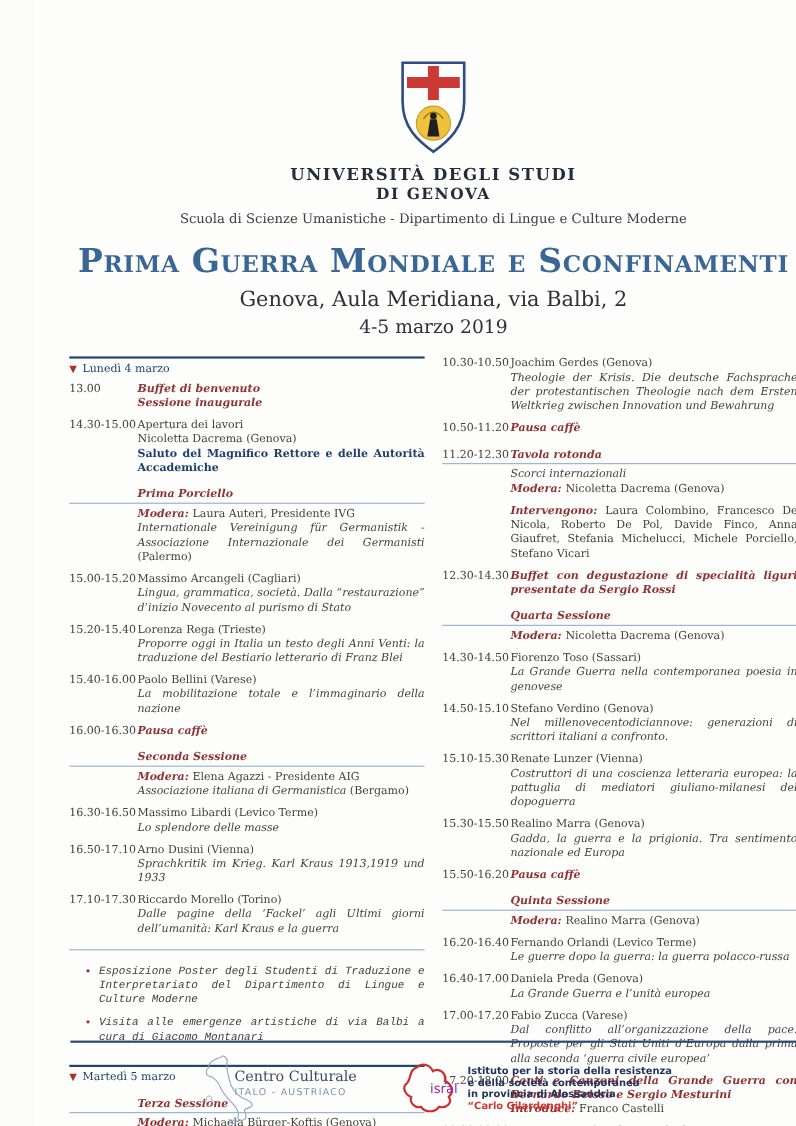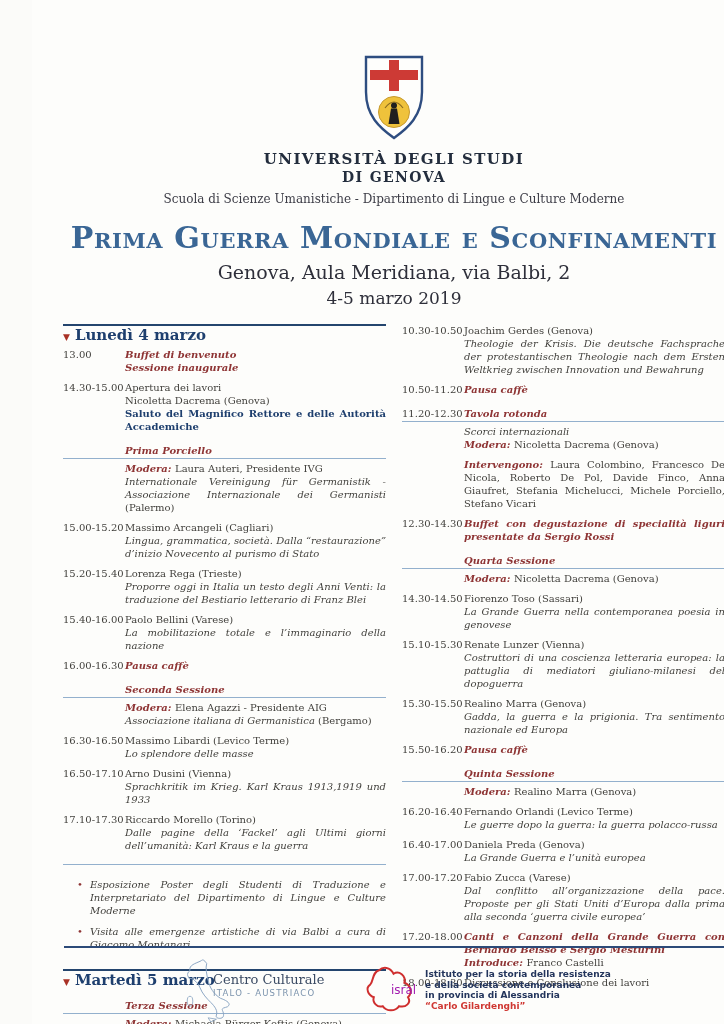--- a/index.html
+++ b/index.html
@@ -15,38 +15,38 @@
   .title-block{text-align:center;margin-top:14px;}
   .main-title{font-variant:small-caps;font-weight:bold;font-size:30px;letter-spacing:0.6px;color:#3a6695;white-space:nowrap;}
   .venue{font-size:19px;color:#2e2f3a;margin-top:6px;}
   .dates{font-size:17px;color:#2e2f3a;margin-top:5px;}
   
   .columns{display:flex;gap:16px;padding:0 31px;margin-top:16px;font-size:10px;line-height:13px;}
   .col{flex:1;min-width:0;}
   
   .day{display:flex;align-items:baseline;border-top:2px solid #24456e;padding-top:3px;margin-bottom:5px;}
   .tri{color:#a93226;font-size:9px;margin-right:5px;line-height:11px;}
-  .day-label{font-weight:bold;color:#1e3f6e;font-size:15px;}
+  .day-label{font-weight:normal;color:#1e3f6e;font-size:10px;}
   .row{display:flex;margin-bottom:7px;}
   .time{width:62px;flex:none;color:#403f3b;}
   .content{flex:1;min-width:0;}
   .line{text-align:justify;}
   .line.gap{margin-top:7px;}
   .session{margin-top:11px;margin-bottom:7px;}
   .session-head{display:flex;border-bottom:1px solid #93b0cd;padding-bottom:1px;margin-bottom:3px;}
   .session-title{font-style:italic;font-weight:bold;color:#8e3434;}
   .s-plain{color:#403f3b;}
   .s-italic{font-style:italic;color:#403f3b;}
   .s-event{font-style:italic;font-weight:bold;color:#8e3434;}
   .s-lbl{font-style:italic;font-weight:bold;color:#8e3434;}
   .s-bluebold{font-weight:bold;color:#1e3f6e;}
   .bullets{margin:12px 0 18px;border-top:1px solid #93b0cd;padding-top:13px;}
   .bullet-item{display:flex;margin-bottom:8px;padding-left:14px;}
   .bullet{color:#8e3434;margin-right:7px;}
-  .bullet-text{font-style:italic;color:#403f3b;text-align:justify;}
+  .bullet-text{font-style:italic;color:#403f3b;text-align:justify;font-family:Liberation Mono, monospace;}
   
   .footer{position:absolute;left:0;right:0;bottom:0;height:78px;}
   .footer-rule{border-top:2px solid #2c4a78;margin:0 32px;}
   .logos{display:flex;justify-content:center;align-items:center;gap:34px;margin-top:10px;font-family:"DejaVu Sans","Liberation Sans",sans-serif;}
   .logo{position:relative;}
   .forum{width:196px;text-align:center;}
   .forum-arc{display:block;margin:0 auto -6px auto;}
   .forum-text{font-weight:bold;font-size:13px;color:#1c1c1c;letter-spacing:0.2px;white-space:nowrap;}
   .forum-sup{display:inline-block;width:6px;height:5px;border:1px solid #8a8a8a;margin-left:2px;vertical-align:super;}
   .centro{width:152px;height:64px;}
@@ -255,20 +255,27 @@
           </div>
         </div>
         <div class="row">
           <div class="time">14.30-14.50</div>
           <div class="content">
             <div class="line"><span class="s-plain">Fiorenzo Toso (Sassari)</span></div>
             <div class="line"><span class="s-italic">La Grande Guerra nella contemporanea poesia in genovese</span></div>
           </div>
         </div>
         <div class="row">
+          <div class="time">14.50-15.10</div>
+          <div class="content">
+            <div class="line"><span class="s-plain">Stefano Verdino (Genova)</span></div>
+            <div class="line"><span class="s-italic">Nel millenovecentodiciannove: generazioni di scrittori italiani a confronto.</span></div>
+          </div>
+        </div>
+        <div class="row">
           <div class="time">15.10-15.30</div>
           <div class="content">
             <div class="line"><span class="s-plain">Renate Lunzer (Vienna)</span></div>
             <div class="line"><span class="s-italic">Costruttori di una coscienza letteraria europea: la pattuglia di mediatori giuliano-milanesi del dopoguerra</span></div>
           </div>
         </div>
         <div class="row">
           <div class="time">15.30-15.50</div>
           <div class="content">
             <div class="line"><span class="s-plain">Realino Marra (Genova)</span></div>

